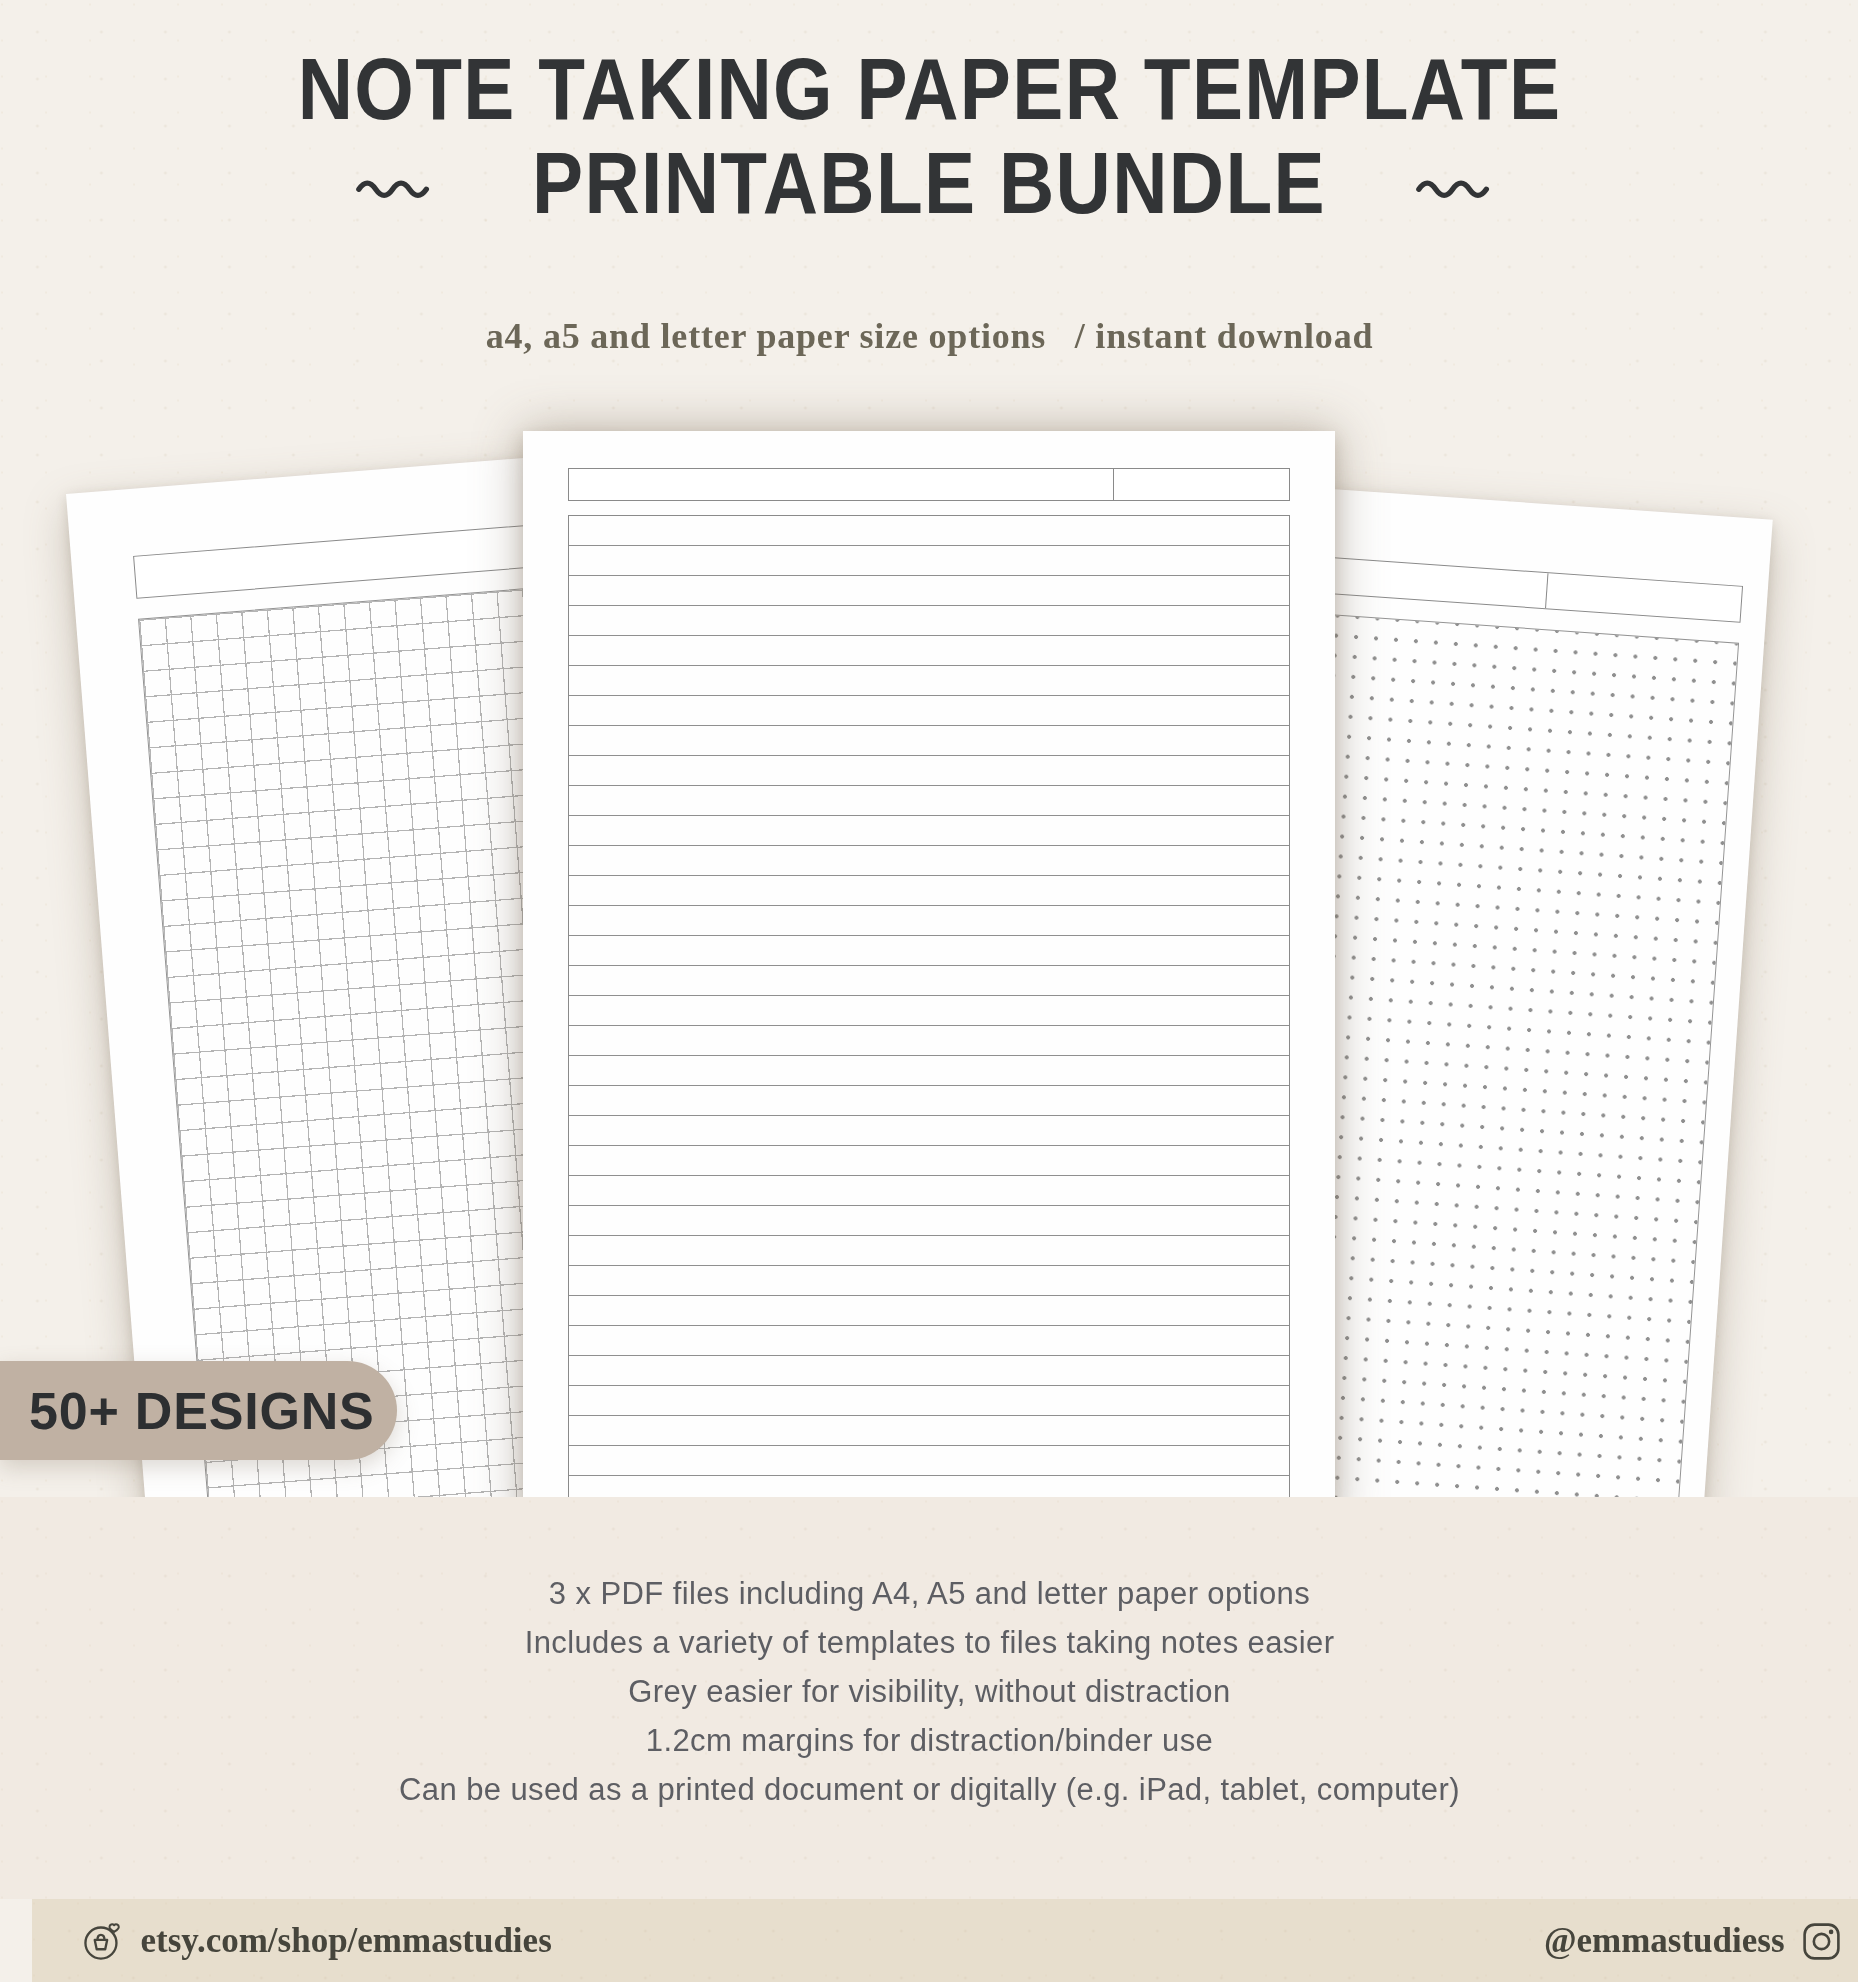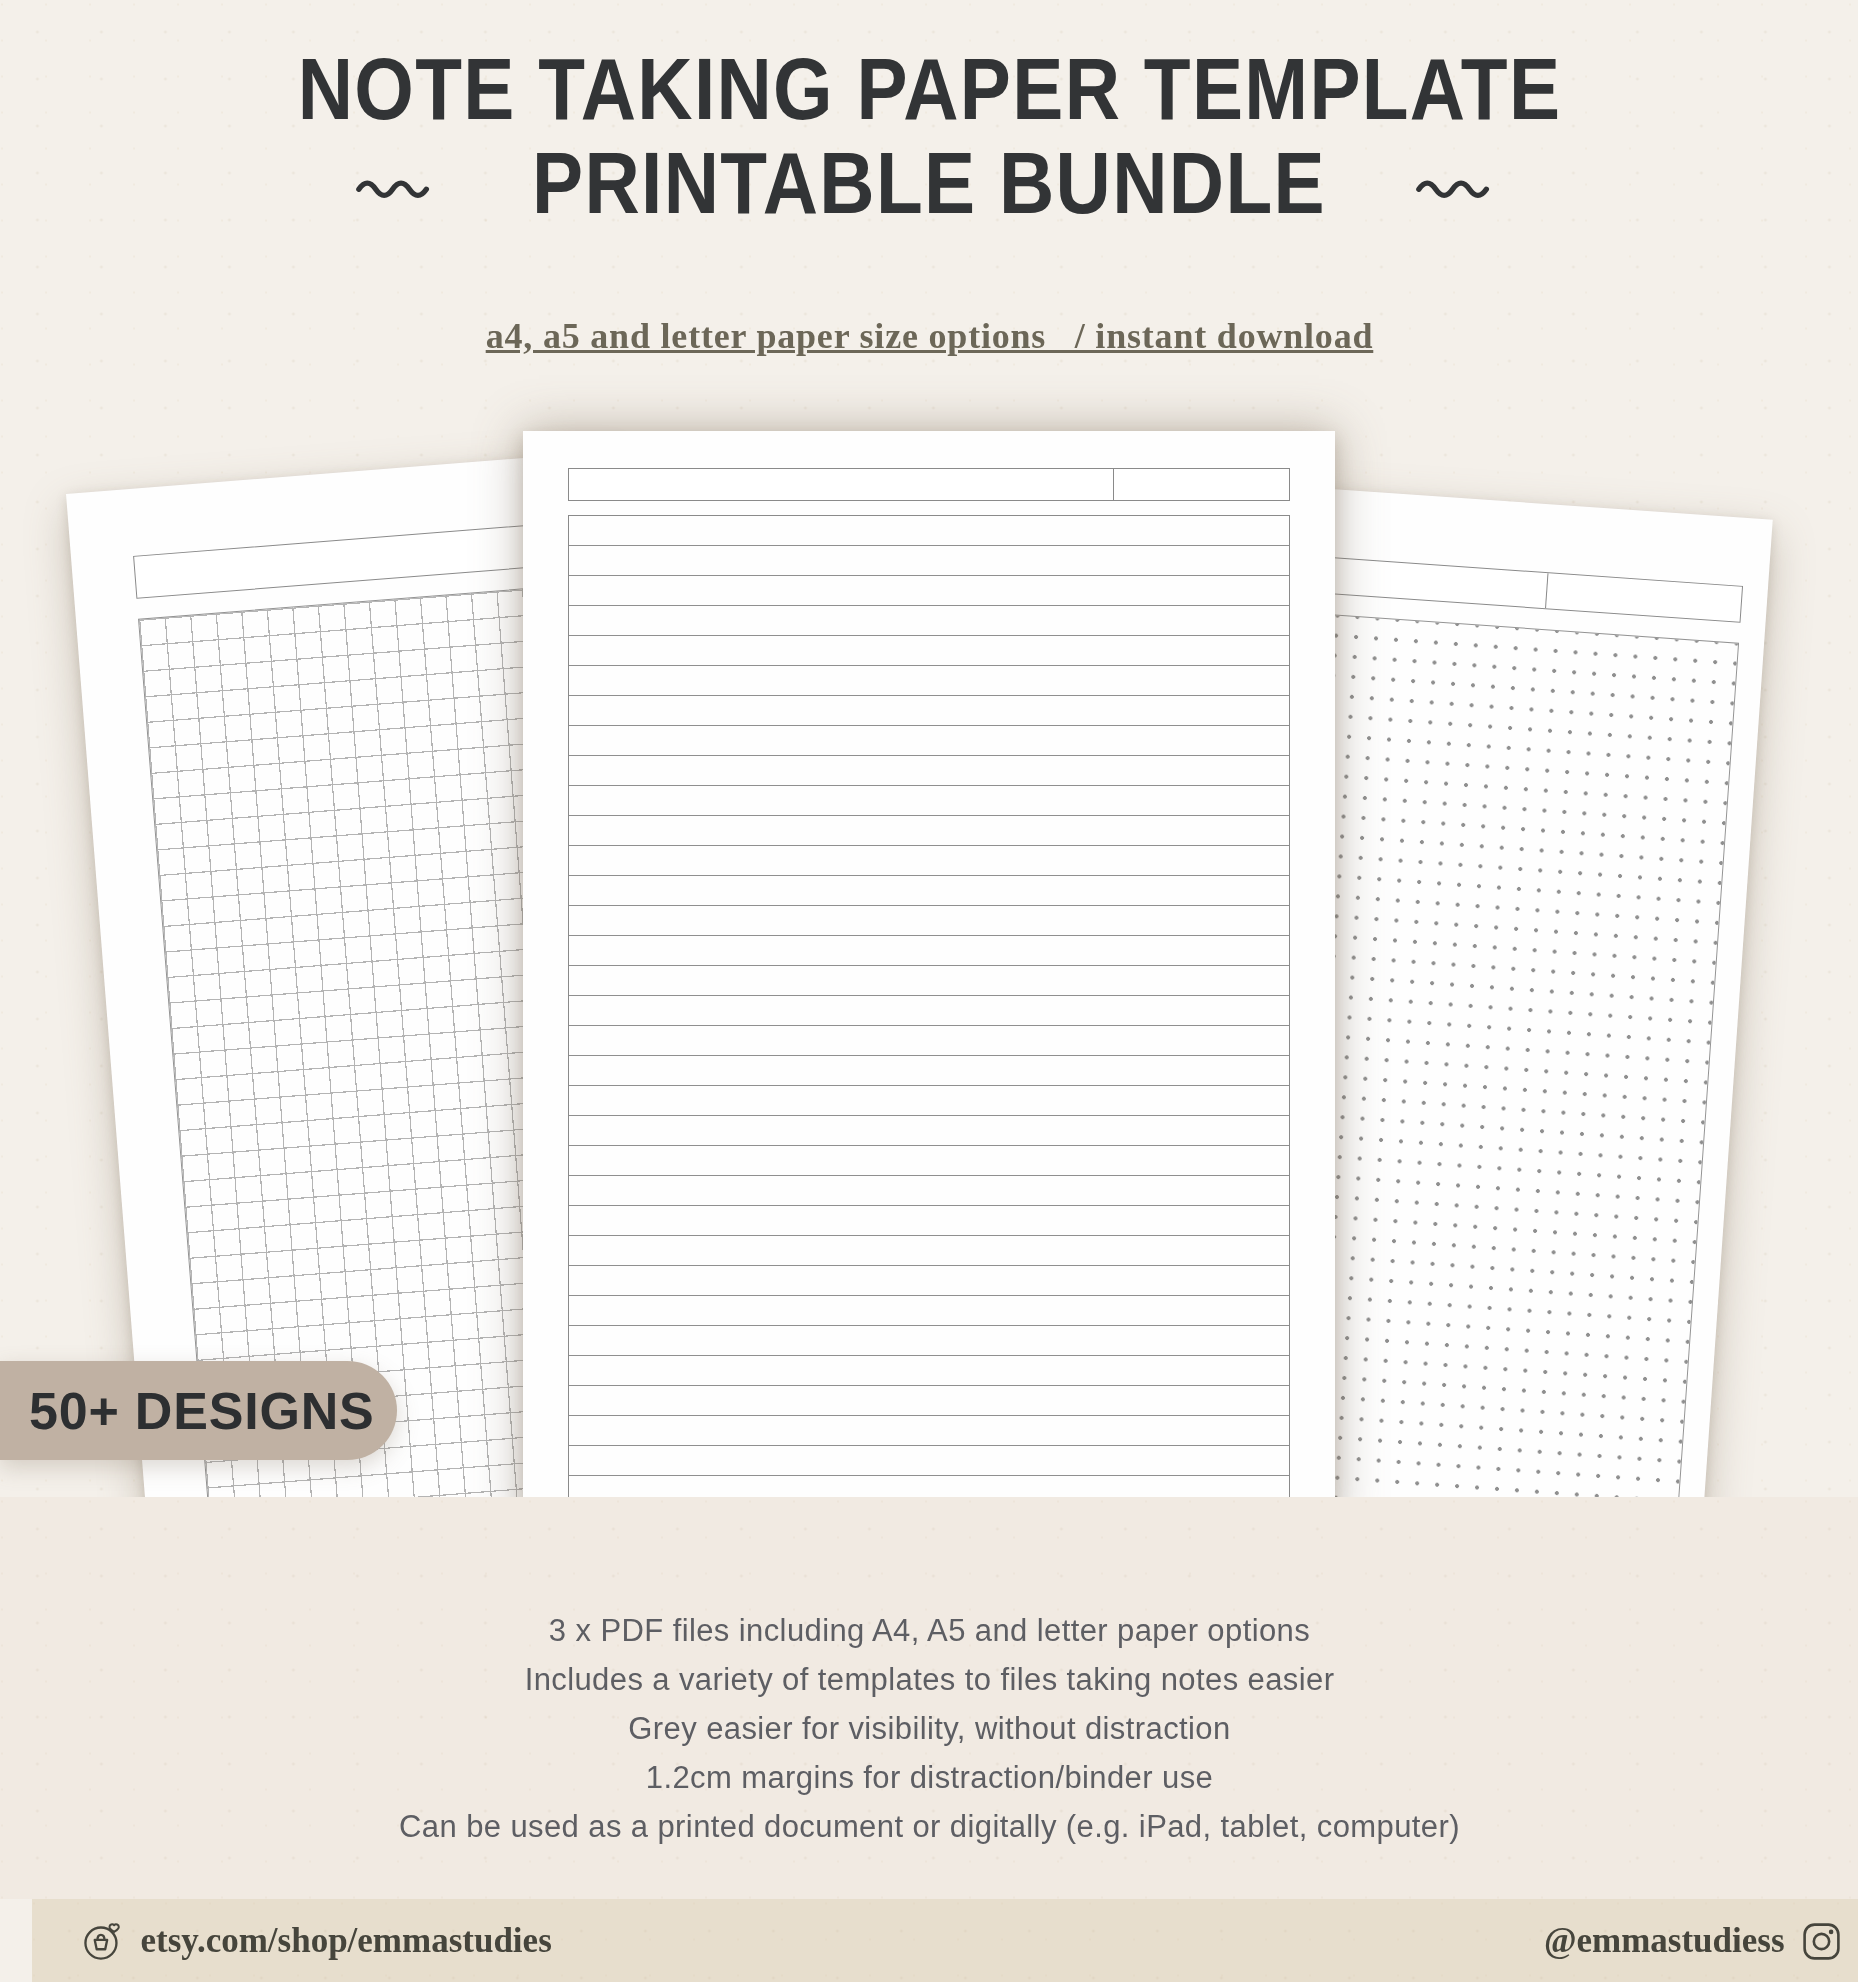--- a/index.html
+++ b/index.html
@@ -45,21 +45,20 @@
   .subtitle {
     position:relative; z-index:7;
     margin-top:91px;
     text-align:center;
     font-family:"Liberation Serif", serif;
     font-weight:bold;
     font-size:36px;
     letter-spacing:0.8px;
     color:#6c6758;
     white-space:pre-wrap;
-    text-decoration:underline;
   }
 
   
   .paper {
     position:absolute;
     background:#fefefe;
     overflow:hidden;
     box-shadow:0 17px 43px rgba(125,110,90,.38), 0 3.1px 11px rgba(125,110,90,.22);
   }
   .hdr-box { border:1.5px solid #8a8a8a; background:#fff; }
@@ -120,21 +119,21 @@
     font-size:52px; font-weight:bold; letter-spacing:0.8px;
     color:#2d2f31;
     box-shadow:0 7.7px 22px rgba(120,105,85,.25);
   }
 
   
   .details {
     width:1859px; height:402px;
     background-color:#f1eae2;
     text-align:center;
-    padding-top:118px;
+    padding-top:81px;
   }
   .details p {
     font-size:31px;
     line-height:31px;
     margin-bottom:18px;
     color:#5d5e63;
     letter-spacing:0.4px;
   }
 
   

